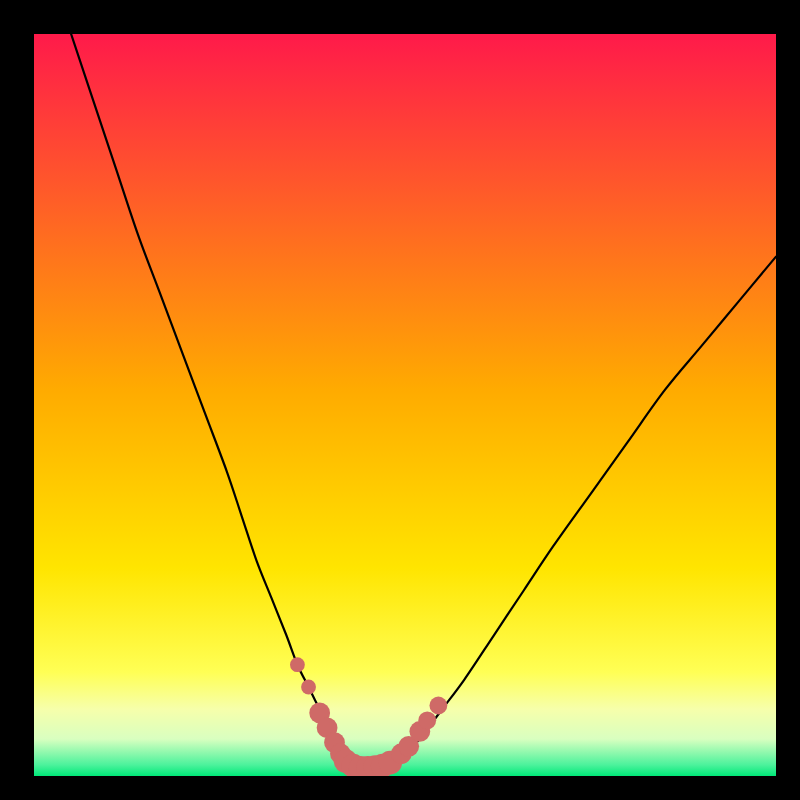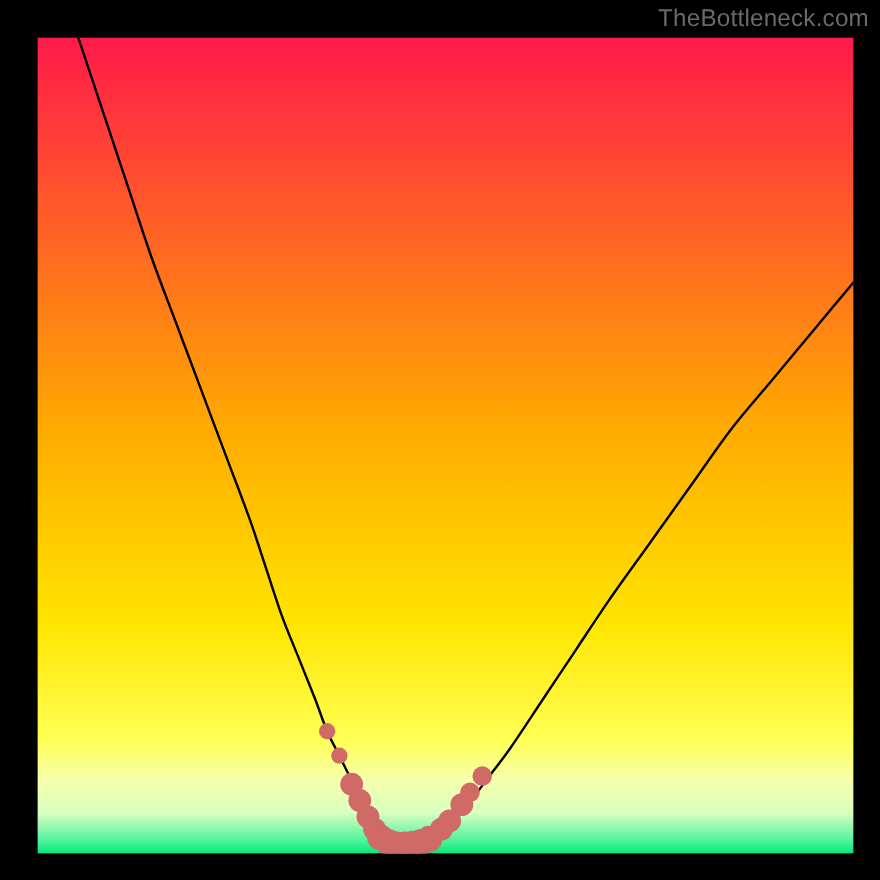--- a/index.html
+++ b/index.html
@@ -38,21 +38,20 @@
   .plot svg {
     display: block;
     width: 742px;
     height: 742px;
   }
 </style>
 </head>
 <body>
 
 <div class="frame">
-  <div class="watermark">TheBottleneck.com</div>
   <div class="plot">
     <svg id="chart-svg" viewBox="0 0 742 742">
       <defs>
         <linearGradient id="bg-grad" x1="0" y1="0" x2="0" y2="1">
           <stop id="g0" offset="0%" stop-color="#ff1a4a"></stop>
           <stop id="g1" offset="48%" stop-color="#ffab00"></stop>
           <stop id="g2" offset="72%" stop-color="#ffe500"></stop>
           <stop id="g3" offset="86%" stop-color="#ffff55"></stop>
           <stop id="g4" offset="91%" stop-color="#f6ffab"></stop>
           <stop id="g5" offset="95%" stop-color="#d9ffc0"></stop>

